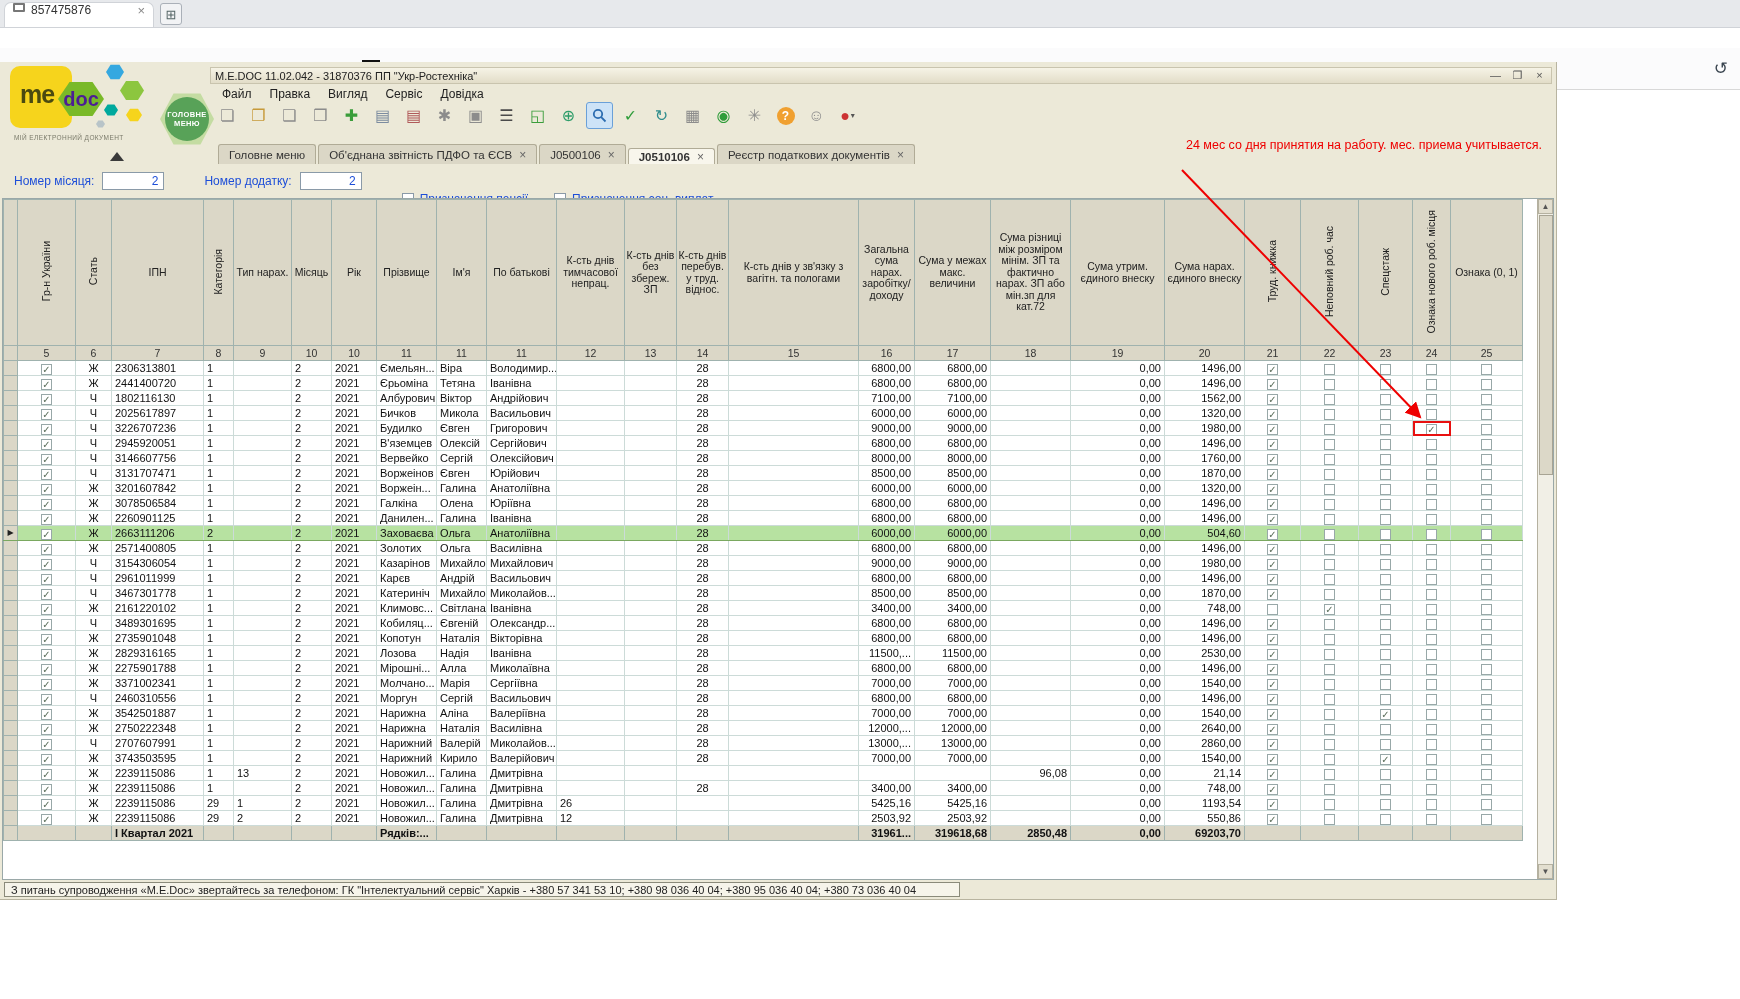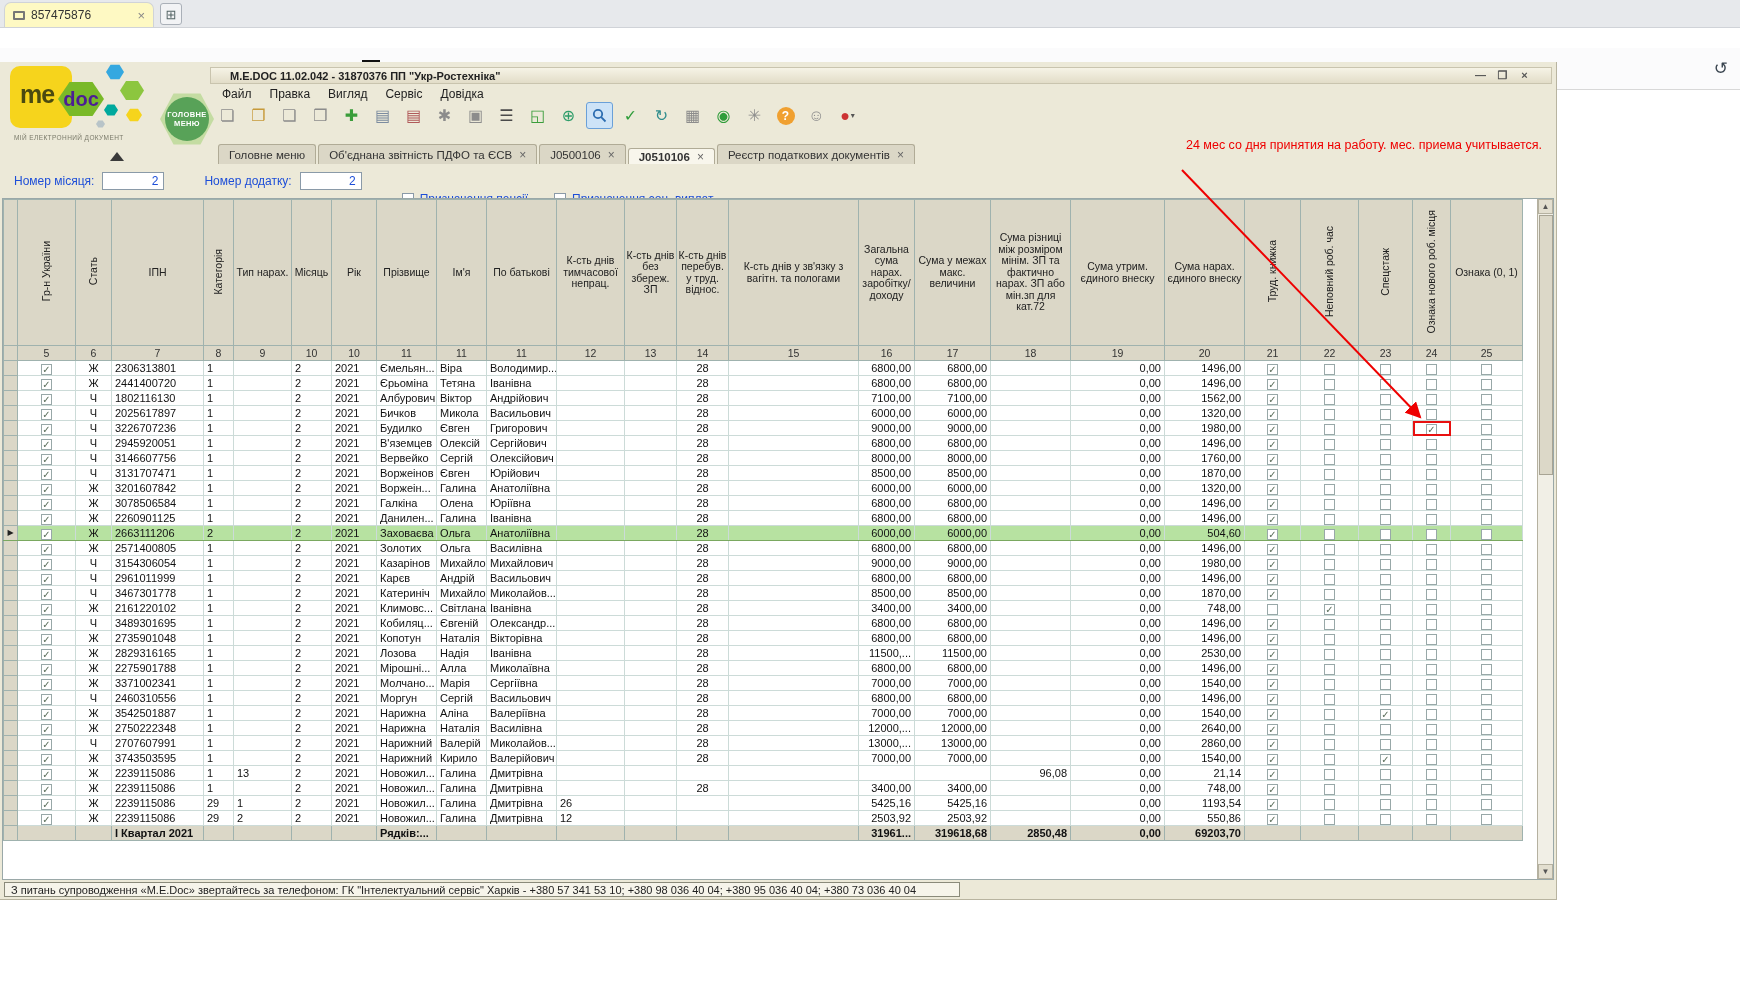--- a/index.html
+++ b/index.html
@@ -3,38 +3,38 @@
 <meta charset="utf-8">
 <style>
   * { box-sizing: border-box; }
   html,body { margin:0; padding:0; }
   body {
     width:1740px; height:999px; overflow:hidden; position:relative;
     background:#ffffff; font-family:"Liberation Sans", sans-serif; color:#222;
   }
   
   .chrome-tabs { height:28px; background:#e7e9ec; border-bottom:1px solid #d0d3d8; display:flex; align-items:flex-end; padding-left:4px; }
-  .btab { width:150px; height:25px; background:#fef9c3; border:1px solid #d0d3d8; border-bottom:none; border-radius:7px 7px 0 0;
-          display:flex; align-items:center; gap:6px; padding:0 8px; font-size:12px; color:#333; }
+  .btab { width:150px; height:25px; background:#ffffff; border:1px solid #d0d3d8; border-bottom:none; border-radius:7px 7px 0 0;
+          display:flex; align-items:flex-start; gap:6px; padding:0 8px; font-size:12px; color:#333; }
   .btab .mon { width:12px; height:9px; border:2px solid #777; border-radius:1px; flex:none; }
   .btab .x { margin-left:auto; color:#888; font-size:13px; cursor:default; }
   .newtab { width:22px; height:22px; margin:0 0 2px 6px; border:1px solid #aab0b8; display:flex; align-items:center; justify-content:center;
             color:#566; font-size:13px; border-radius:3px; background:#f2f3f5; }
   .chrome-bar { height:42px; background:#fbfbfc; border-bottom:1px solid #d8d8d8; display:flex; align-items:center; font-size:13px;margin-top:20px; }
   .addr { margin-left:3px; width:225px; font-size:13px; color:#222; }
   .cicon { width:24px; height:22px; display:flex; align-items:center; justify-content:center; font-size:14px; margin:0 3px; border-radius:3px; color:#4a5560; }
   .badge1 { width:18px; height:18px; background:#111; color:#fff; font-size:11px; font-weight:bold; display:flex; align-items:center; justify-content:center; margin:0 14px; }
   .hist { margin-left:auto; margin-right:12px; font-size:17px; color:#3a4550; }
   .gap6 { height:6px; background:#ffffff; }
   
   .app { position:absolute; left:0; top:62px; width:1557px; height:838px; background:#ece9d8;
          border-right:1px solid #b8b4a0; border-bottom:1px solid #b8b4a0; display:flex; flex-direction:column; }
   .app-top { height:78px; position:relative; flex:none; }
   .titlebar { position:absolute; left:210px; top:5px; right:4px; height:17px; display:flex; align-items:center; font-size:11px; color:#222;
-              background:linear-gradient(#f6f3e6,#e2ddc8); border:1px solid #c9c4ae; padding:0 19px;font-weight:bold; }
+              background:linear-gradient(#f6f3e6,#e2ddc8); border:1px solid #c9c4ae; padding:0 4px; }
   .wctl { margin-left:auto; display:flex; gap:7px; }
   .wctl span { width:15px; text-align:center; color:#555; font-size:11px; }
   .menubar { position:absolute; left:214px; top:23px; display:flex; gap:2px; font-size:12px; color:#222; }
   .menubar span { padding:2px 8px; }
   .mtoolbar { position:absolute; left:214px; top:40px; display:flex; align-items:center; gap:4px; }
   .mticon { width:27px; height:27px; display:flex; align-items:center; justify-content:center; font-size:16px; border-radius:3px; border:1px solid transparent; }
   .mticon.active { background:#cde3f7; border:1px solid #6aa0d8; }
   .mticon .caret { font-size:8px; color:#555; margin-left:1px; }
   
   .logo { position:absolute; left:6px; top:2px; width:210px; height:100px; z-index:6;text-decoration:underline; }

